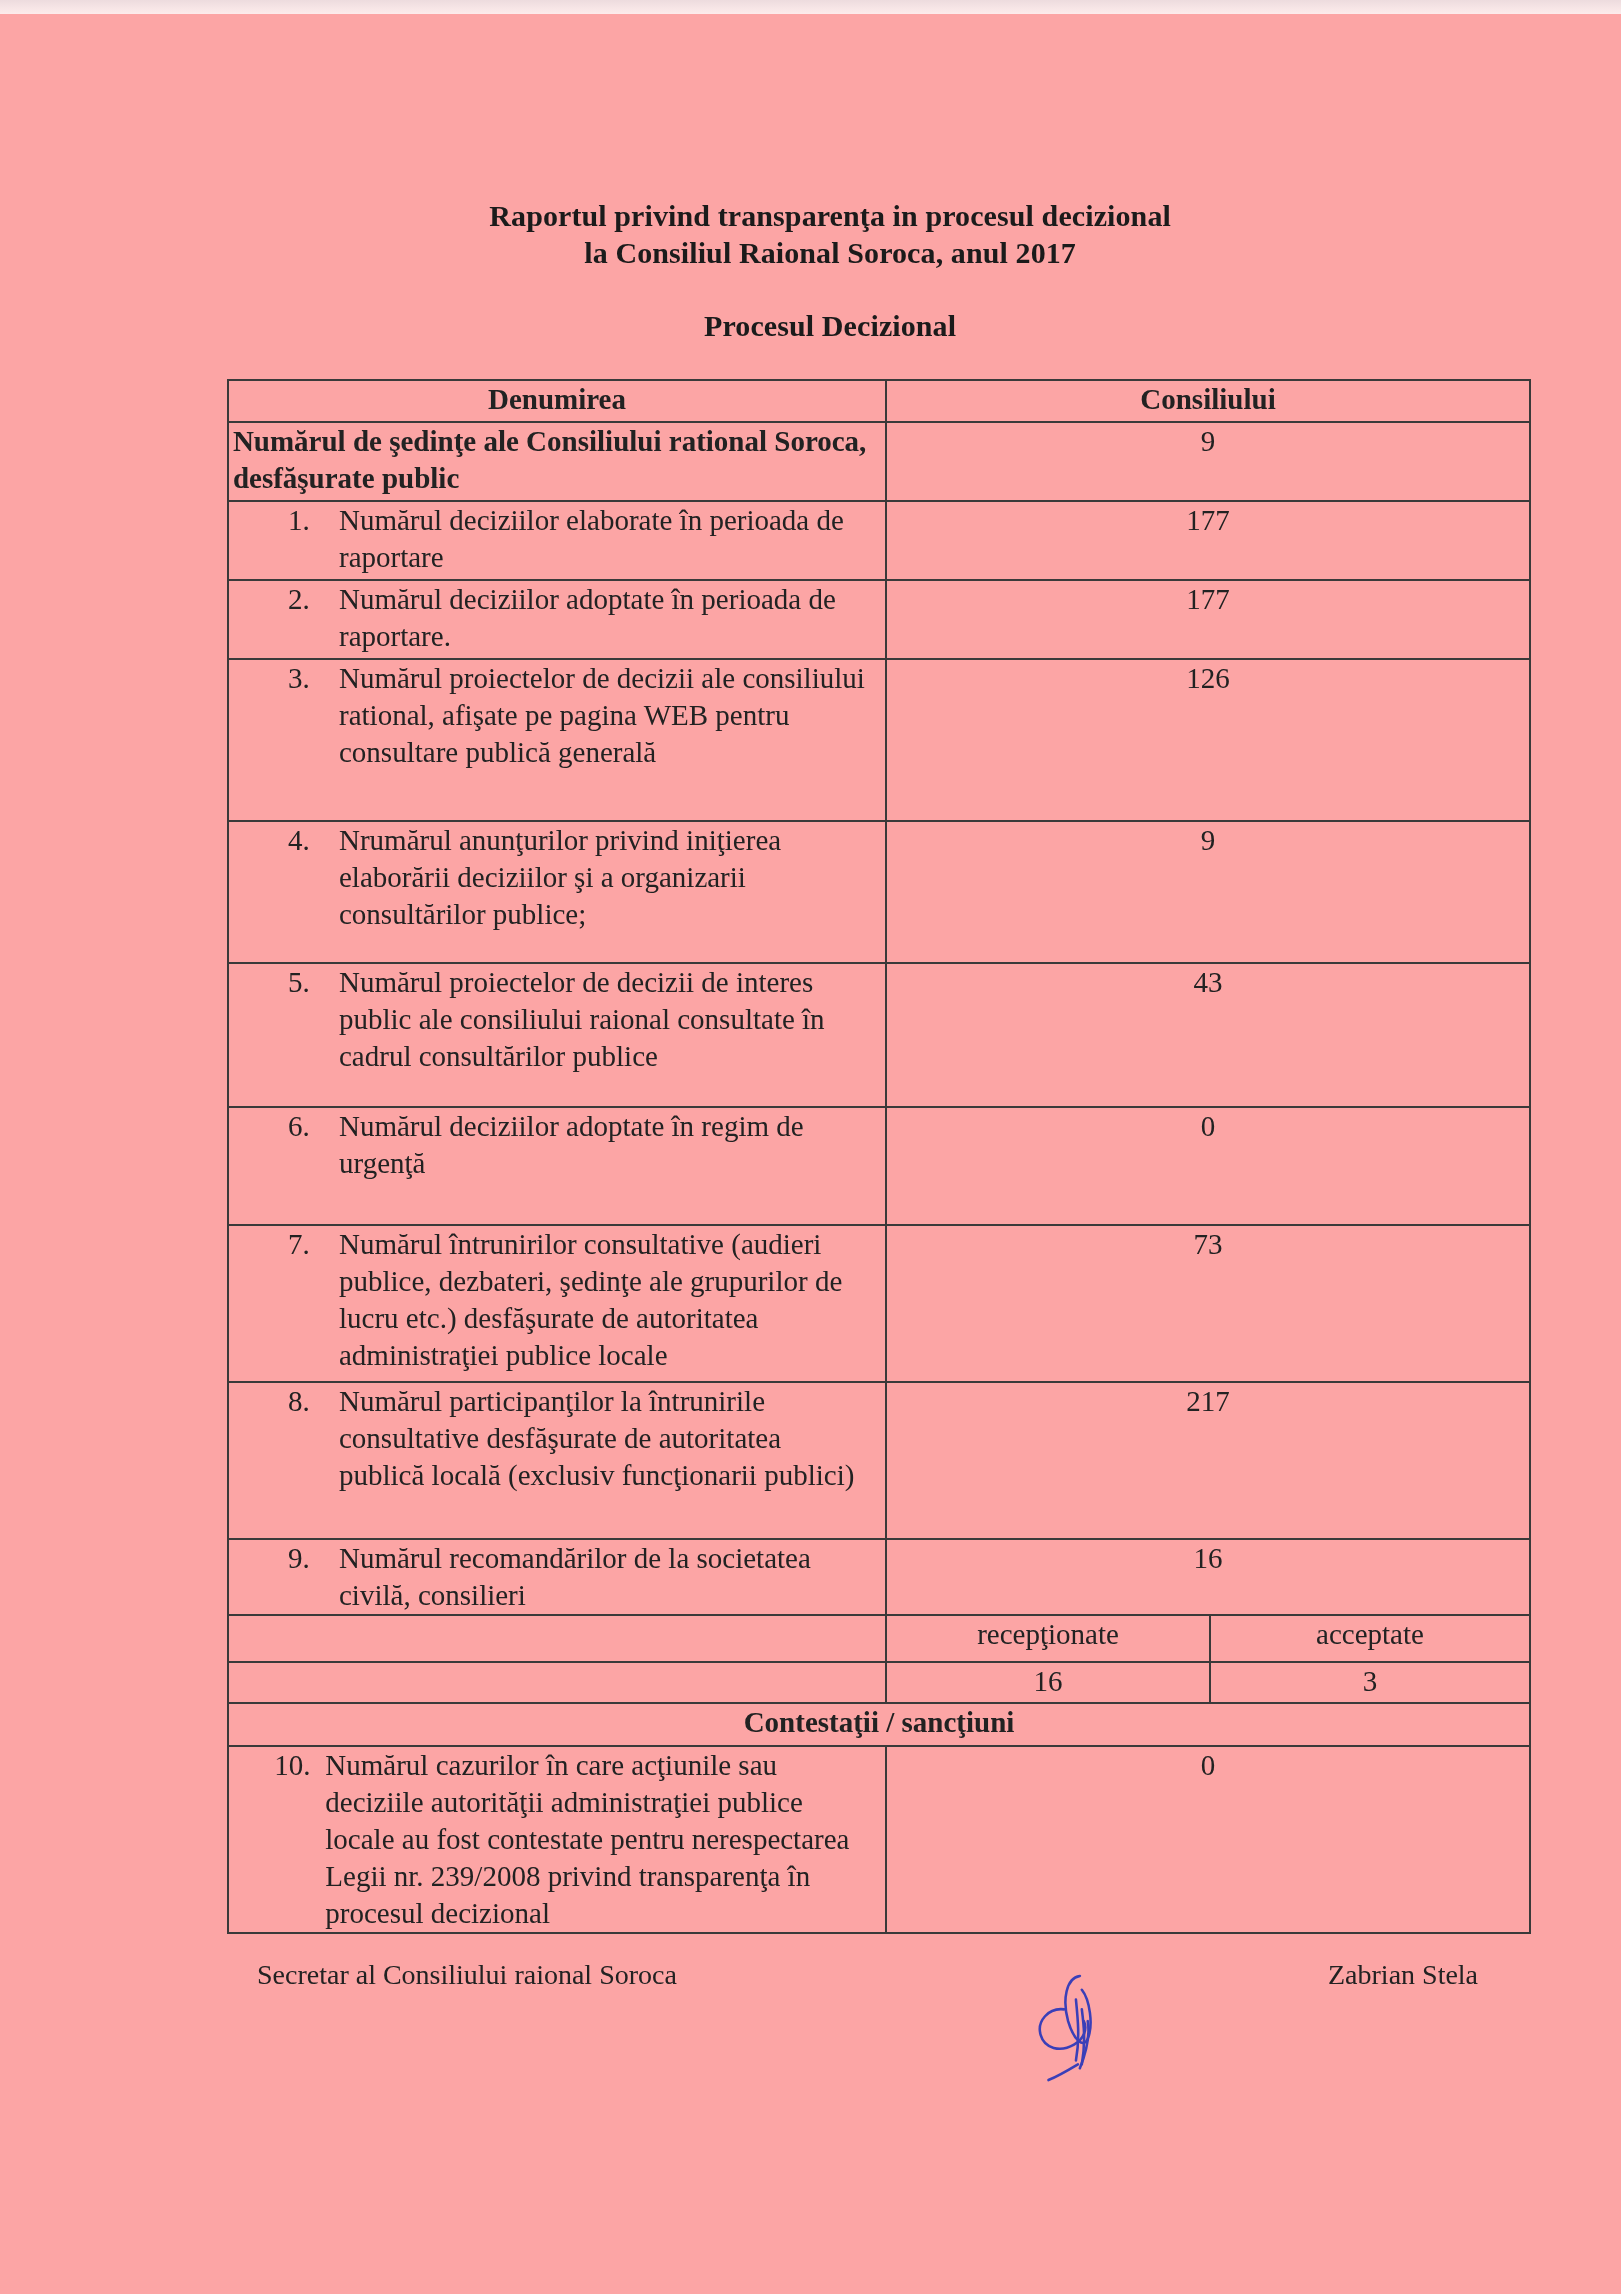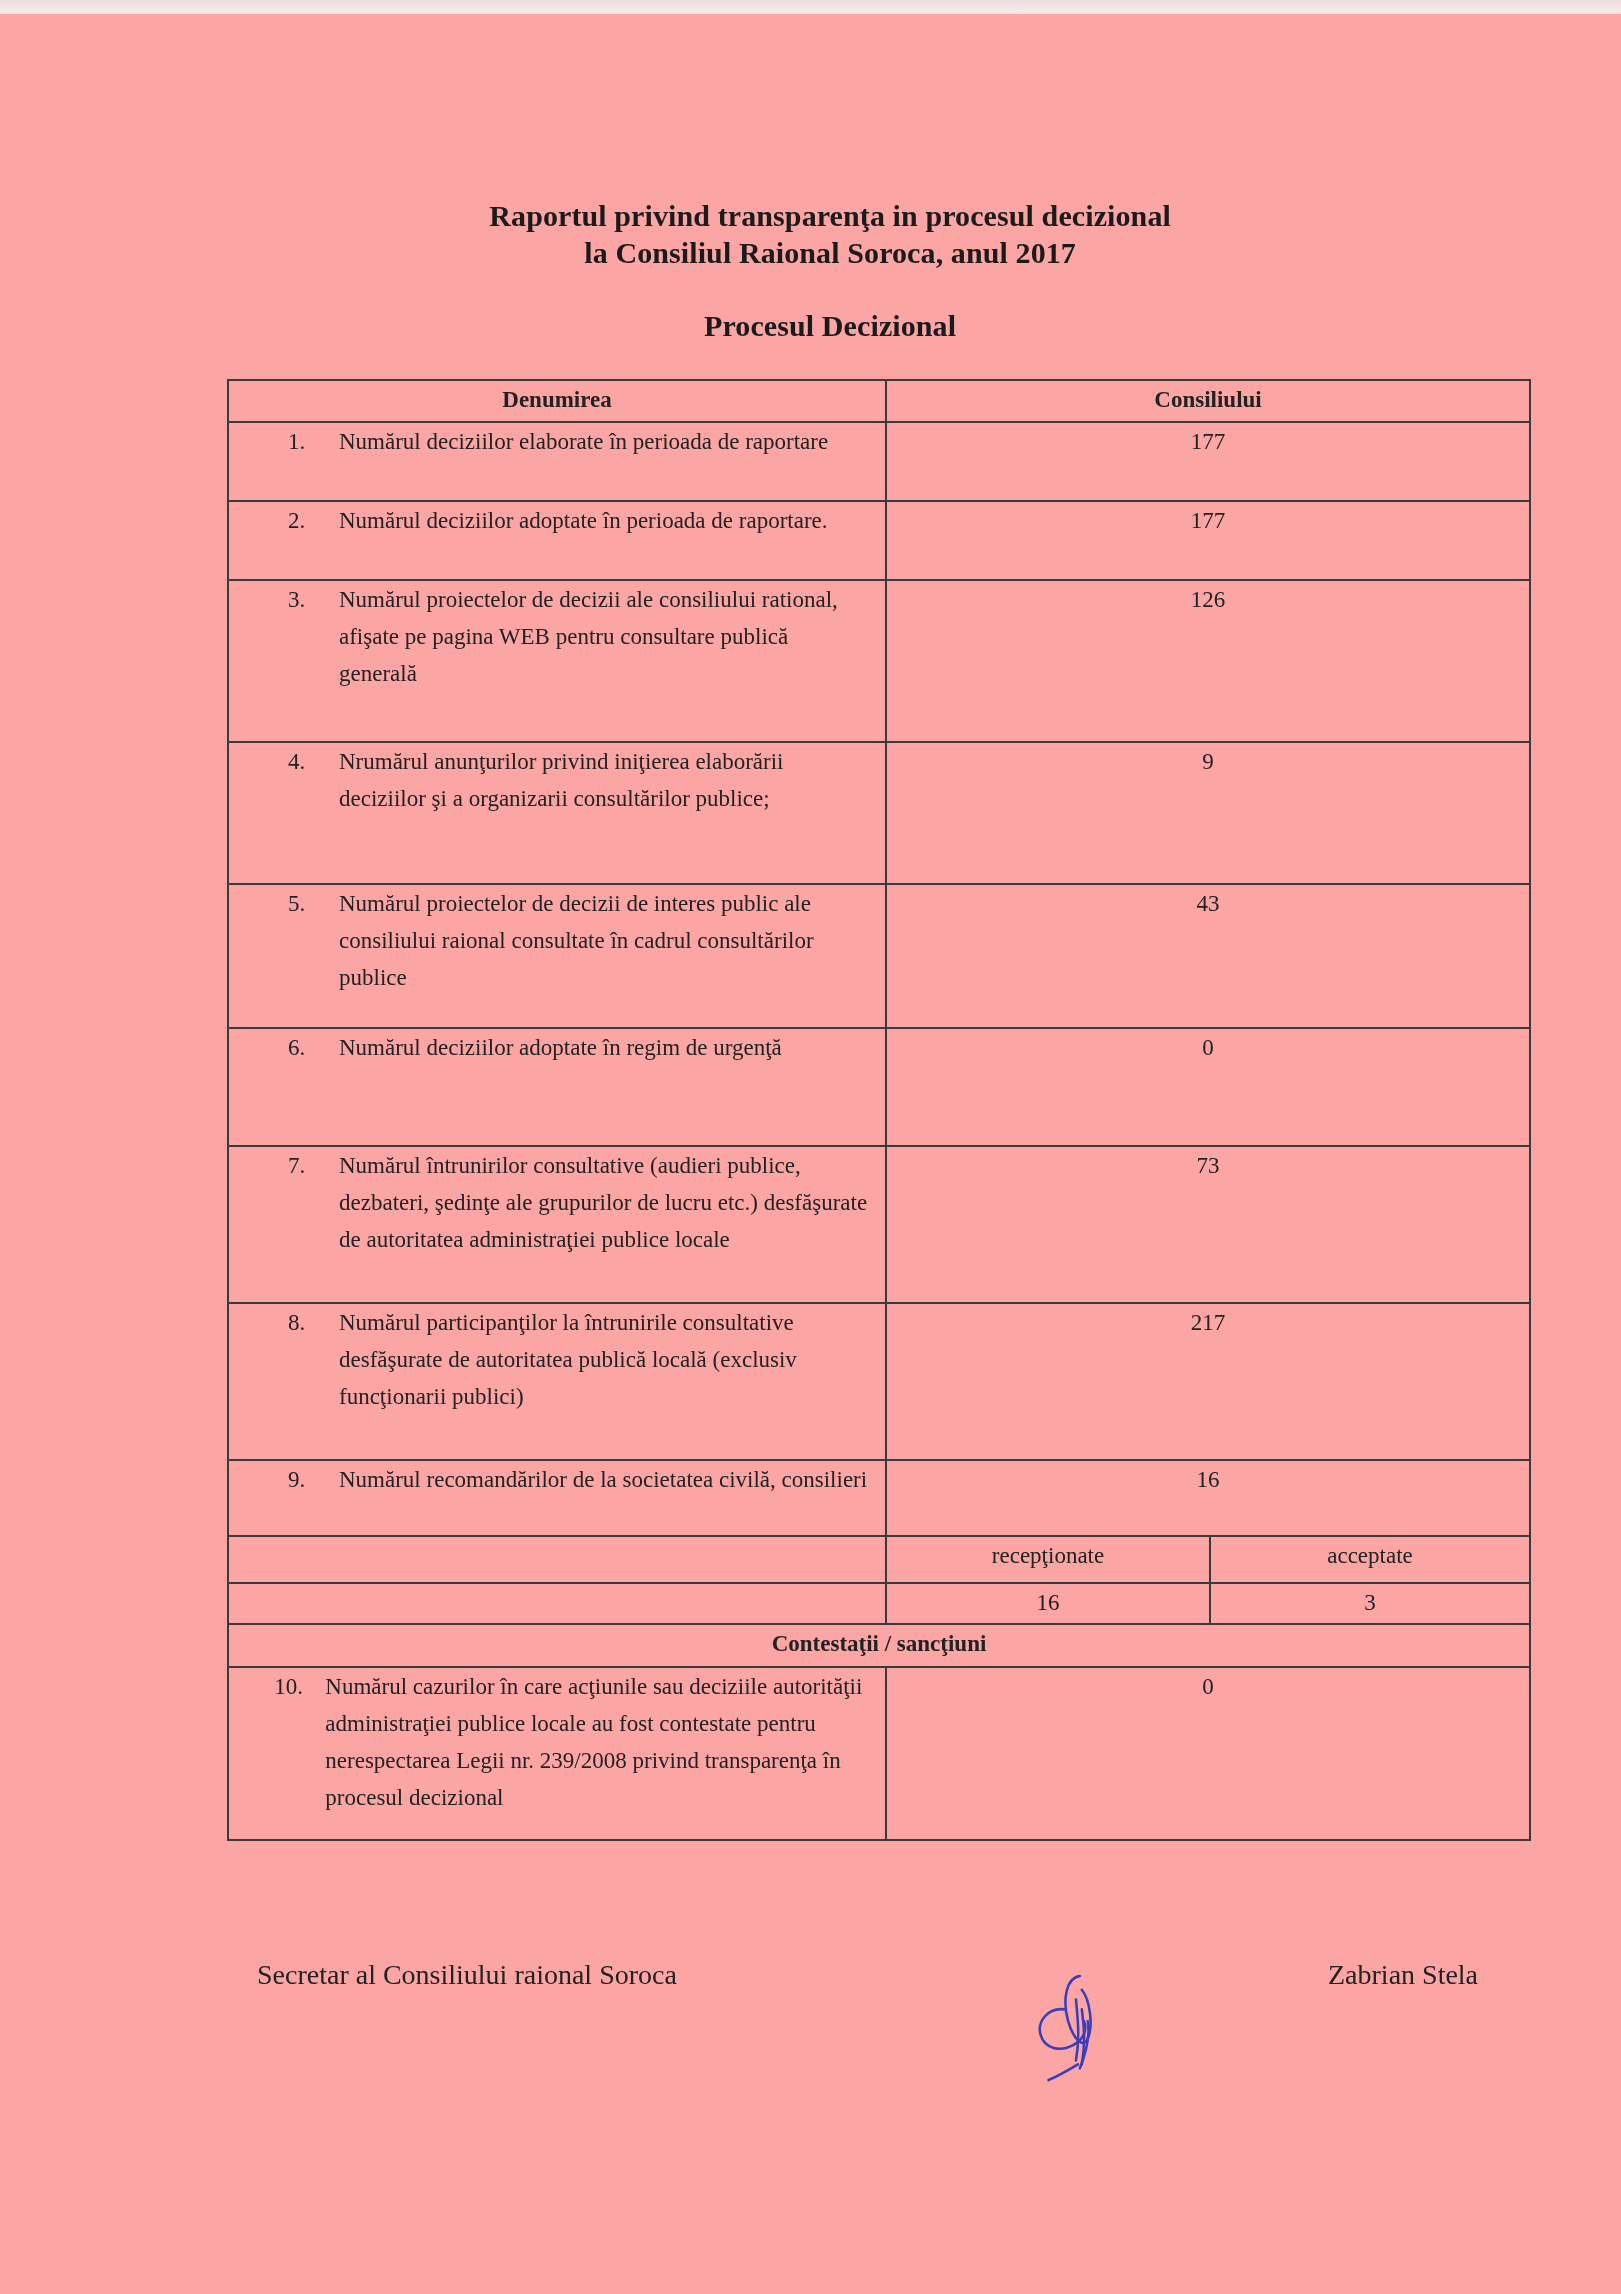--- a/index.html
+++ b/index.html
@@ -43,21 +43,21 @@
   .title.t2 { top: 233px; left: 19.6px; }
   .title.t3 { top: 306px; left: 19.6px; }
 
   table.report {
     position: absolute;
     left: 227px;
     top: 379px;
     width: 1302px;
     border-collapse: collapse;
     table-layout: fixed;
-    font-size: 23px;
+    font-size: 29px;
     color: #222;
   }
   table.report td {
     border: 2px solid #3a3a3a;
     vertical-align: top;
     padding: 0;
     line-height: 37px;
   }
   .col-left { width: 658px; }
   .col-mid { width: 324px; }
@@ -128,20 +128,24 @@
       <col class="col-left">
       <col class="col-mid">
       <col class="col-right">
     </colgroup>
     <tbody>
         <tr>
       <td class="hdr">Denumirea</td>
       <td class="hdr" colspan="2">Consiliului</td>
     </tr>
 
+    <tr style="height:79px">
+      <td class="bold-row">Numărul de şedinţe ale Consiliului rational Soroca, desfăşurate public</td>
+      <td class="val" colspan="2">9</td>
+    </tr>
 
     <tr style="height:79px">
       <td>
             <div class="item">
               <span class="num">1.</span>
               <span class="txt">Numărul deciziilor elaborate în perioada de raportare</span>
             </div>
           </td>
       <td class="val" colspan="2">177</td>
     </tr>

